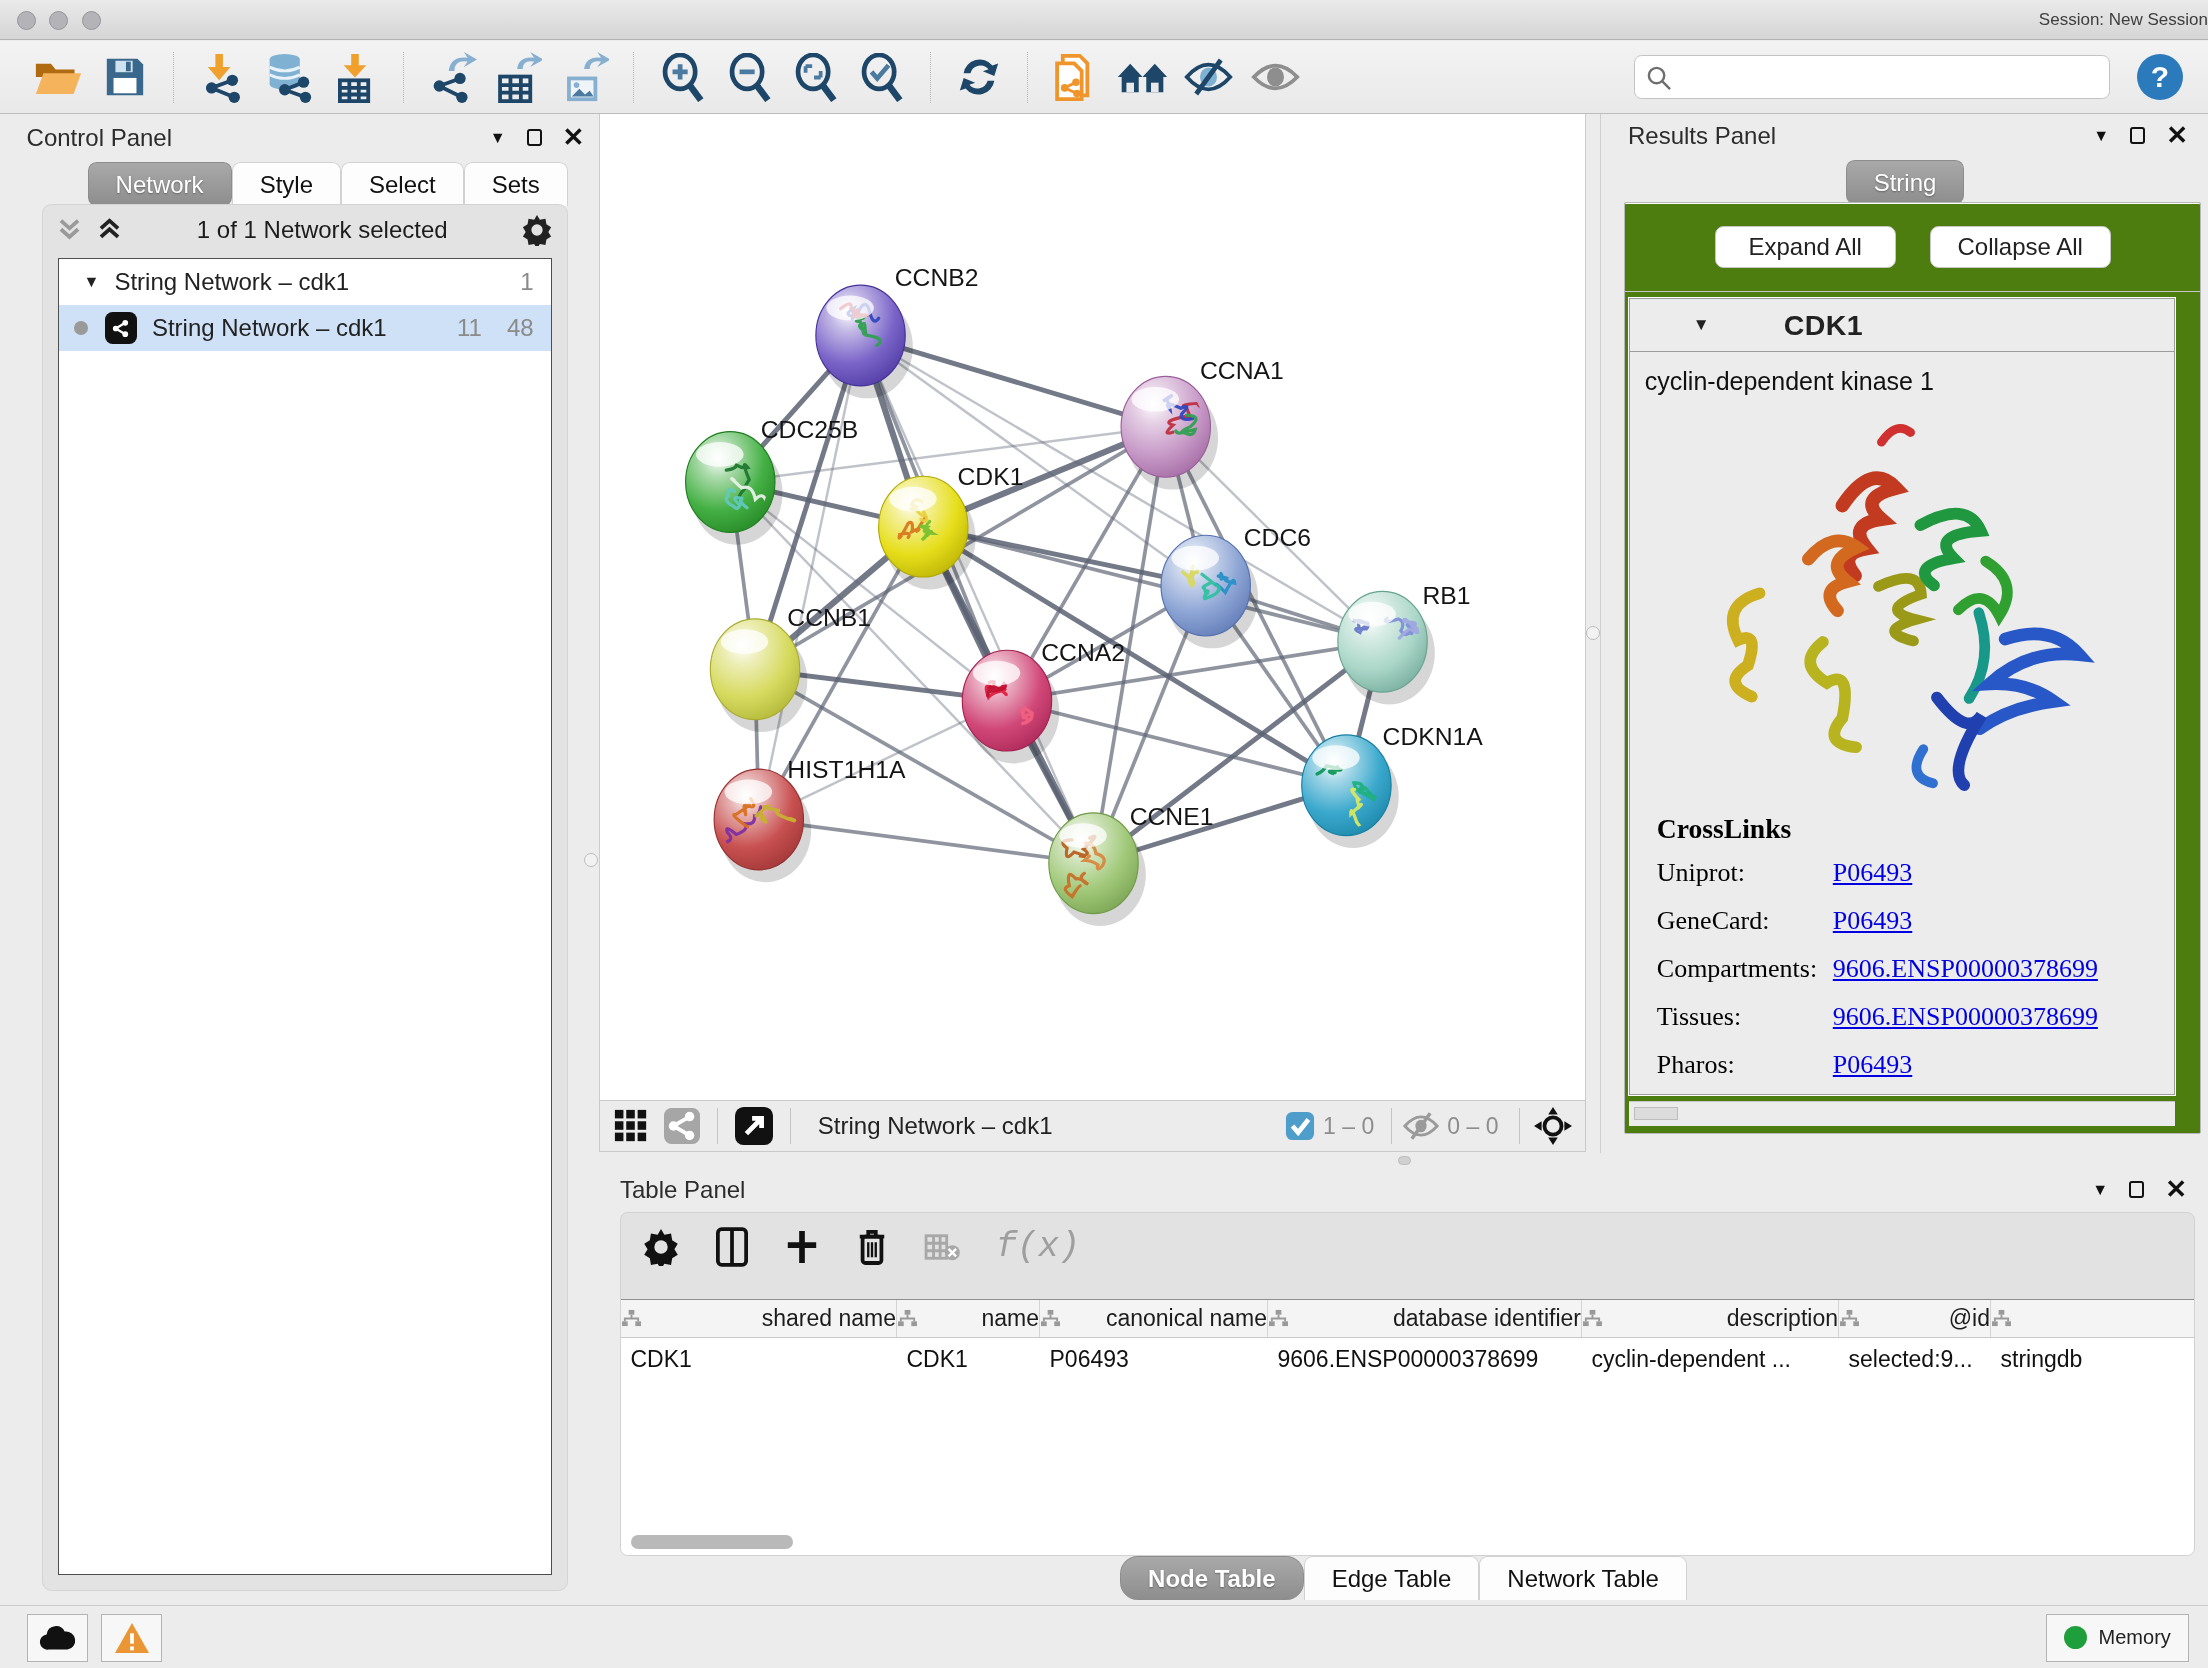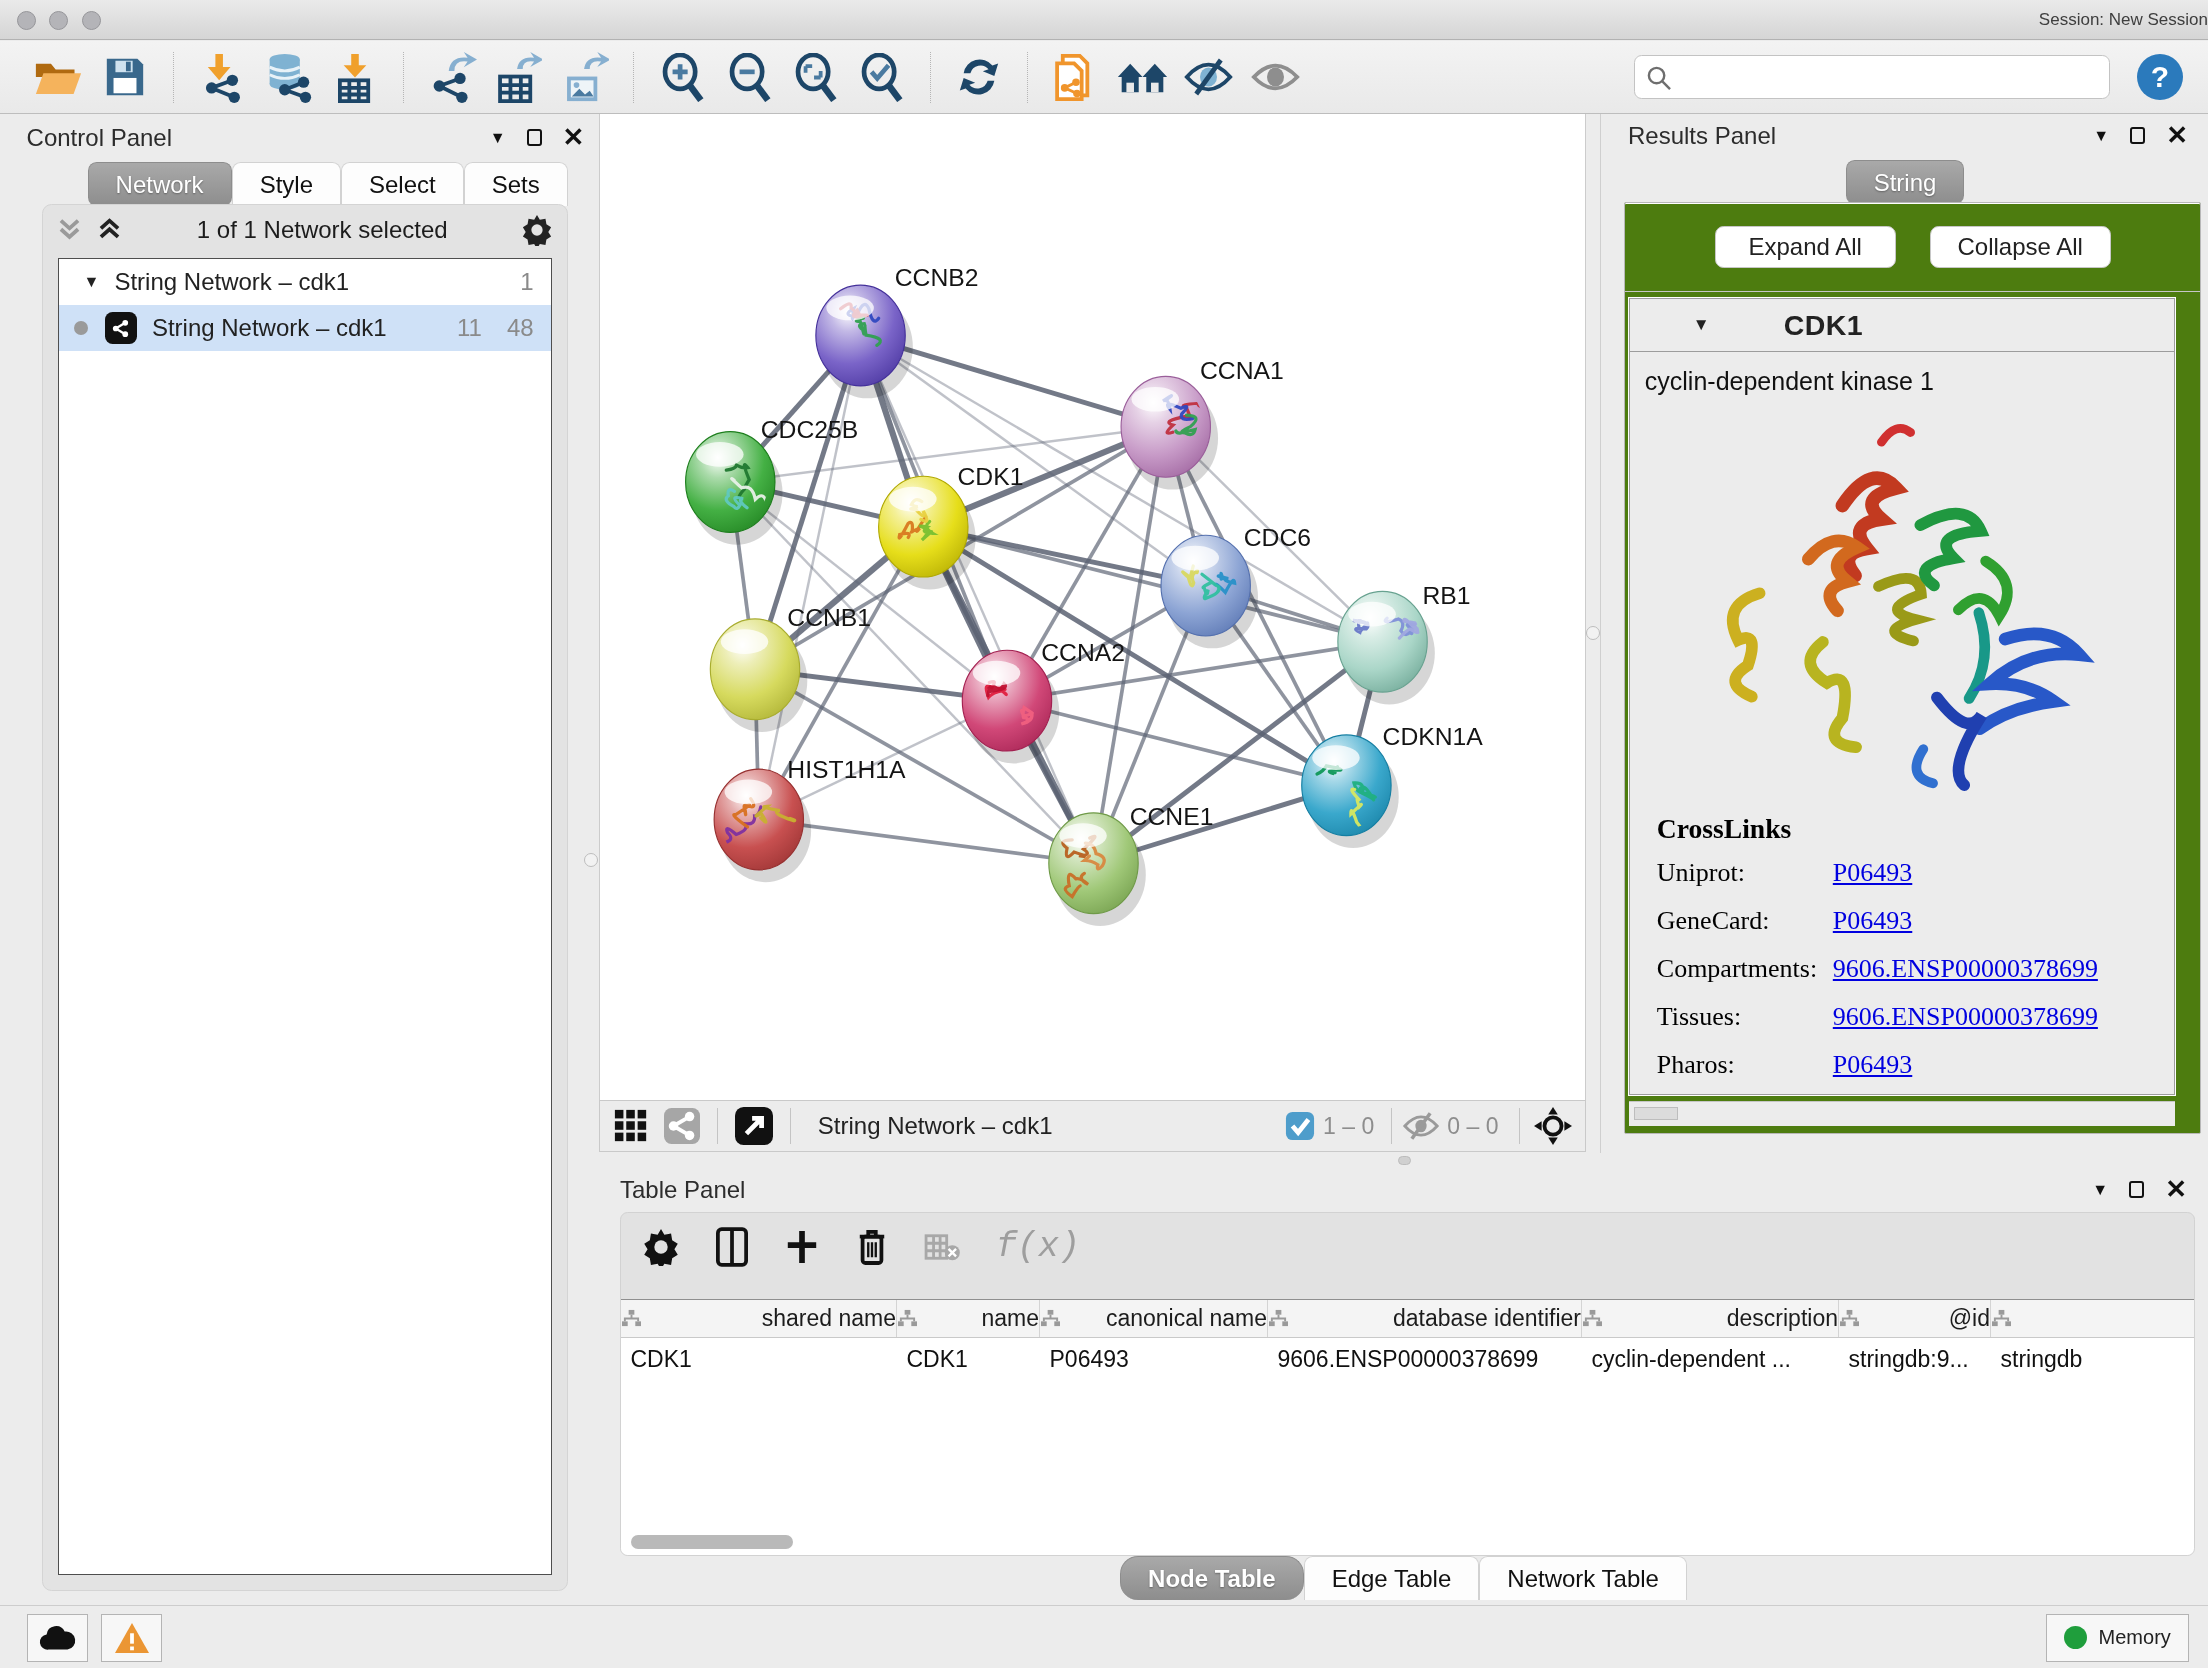--- a/index.html
+++ b/index.html
@@ -880,21 +880,21 @@
               </svg>
               <span>namespace</span>
             </div>
           </div>
         <div class="nt-datarow" id="nt-row">
             <div class="nt-cell" style="width: 276px;">CDK1</div>
             <div class="nt-cell" style="width: 143px;">CDK1</div>
             <div class="nt-cell" style="width: 228px;">P06493</div>
             <div class="nt-cell" style="width: 314px;">9606.ENSP00000378699</div>
             <div class="nt-cell" style="width: 257px;">cyclin-dependent ...</div>
-            <div class="nt-cell" style="width: 152px;">stringdb:9...</div>
+            <div class="nt-cell" style="width: 152px;">selected:9...</div>
             <div class="nt-cell" style="width: 399px;">stringdb</div>
           </div>
         <div class="tp-scroll"></div>
       </div>
     </div>
     <div class="tp-tabs" id="tp-tabs">
         <div class="tab active">Node Table</div>
         <div class="tab">Edge Table</div>
         <div class="tab">Network Table</div>
       </div>

